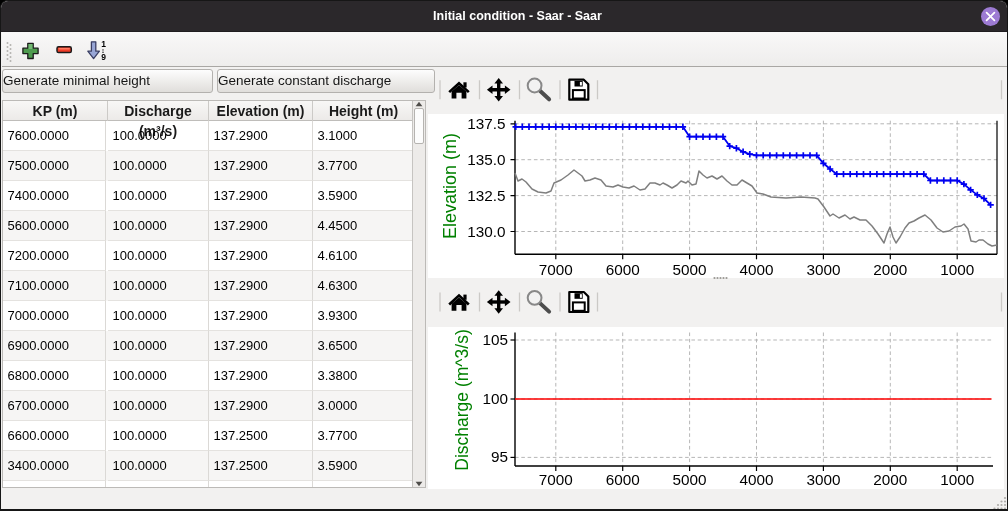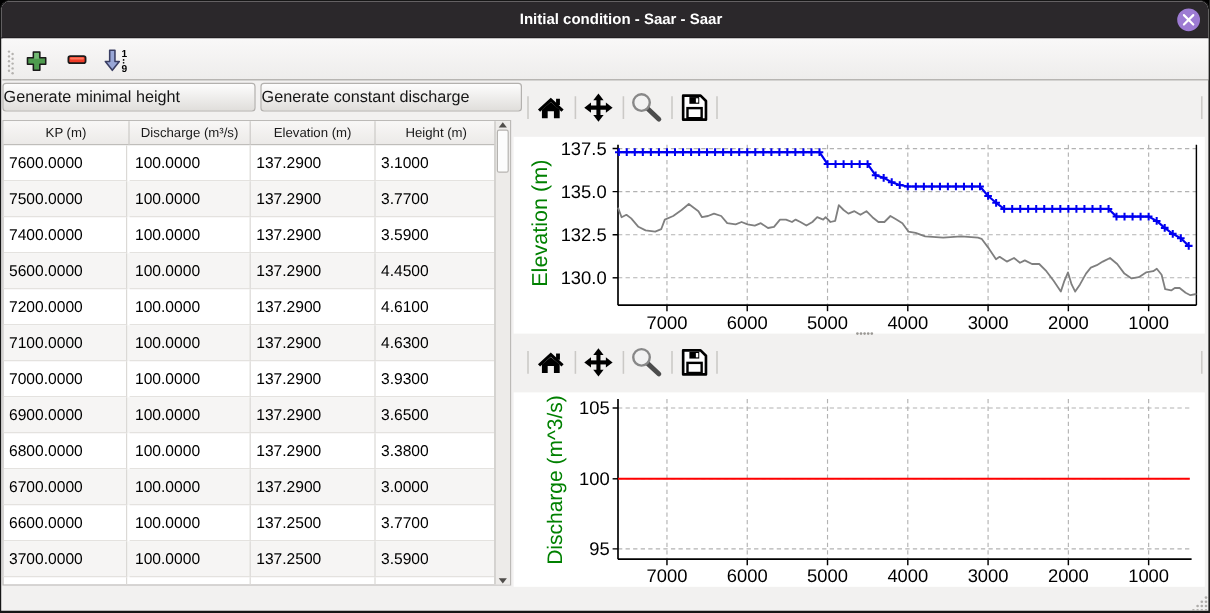--- a/index.html
+++ b/index.html
@@ -14,22 +14,22 @@
   #closebtn svg{position:absolute;left:0;top:0;}
   #toolbar{position:absolute;left:1px;top:31px;width:1006px;height:35px;
        background:linear-gradient(#f9f8f8,#eeedec);border-bottom:1px solid #a9a7a4;}
   .btn{position:absolute;height:24px;background:linear-gradient(#fdfdfd,#e0dedb);
        border:1px solid #b3b1ae;border-radius:3px;color:#161616;font-size:13.5px;
        text-align:left;line-height:22px;}
   #table{position:absolute;left:1px;top:99px;width:424px;height:388px;background:#fff;
        border:1px solid #bcbab7;}
   #thead{position:absolute;left:0;top:0;width:422px;height:20px;
        background:linear-gradient(#f8f7f6,#eceae8);border-bottom:1px solid #bfbdba;}
-  .th{position:absolute;top:0;height:20px;line-height:20px;text-align:center;font-size:11px;color:#1a1a1a;
-       border-right:1px solid #cccac7;}
+  .th{position:absolute;top:0;height:20px;line-height:20px;text-align:center;font-size:14px;color:#1a1a1a;
+       border-right:1px solid #cccac7;font-weight:bold;}
   .trow{position:absolute;left:0;width:411px;height:30px;line-height:30px;font-size:13px;color:#000;}
   .trow.odd{background:#f6f5f4;}
   .trow div{position:absolute;top:0;height:30px;padding-left:4.5px;border-right:1px solid #dbd9d6;
        border-bottom:1px solid #e4e2df;}
   .c0{left:0;width:103px;} .c1{left:105px;width:101px;} .c2{left:206px;width:104px;} .c3{left:310px;width:100px;}
   #vscroll{position:absolute;right:0;top:0;width:13px;height:386px;background:#edebe9;
        border-left:1px solid #c6c4c1;}
   #vthumb{position:absolute;left:1px;top:7px;width:10px;height:36px;background:#fcfcfc;
        border:1px solid #b5b3b0;border-radius:2px;}
   #figwrap1{position:absolute;left:427px;top:112.5px;width:576px;height:164px;background:#fff;}
@@ -122,21 +122,21 @@
           <div class="c2">137.2900</div>
           <div class="c3">3.0000</div>
         </div>
         <div class="trow even" style="top:300px;">
           <div class="c0">6600.0000</div>
           <div class="c1">100.0000</div>
           <div class="c2">137.2500</div>
           <div class="c3">3.7700</div>
         </div>
         <div class="trow odd" style="top:330px;">
-          <div class="c0">3700.0000</div>
+          <div class="c0">3400.0000</div>
           <div class="c1">100.0000</div>
           <div class="c2">137.2500</div>
           <div class="c3">3.5900</div>
         </div>
         <div class="trow even" style="top:360px;">
           <div class="c0">&nbsp;</div>
           <div class="c1">&nbsp;</div>
           <div class="c2">&nbsp;</div>
           <div class="c3">&nbsp;</div>
         </div>

